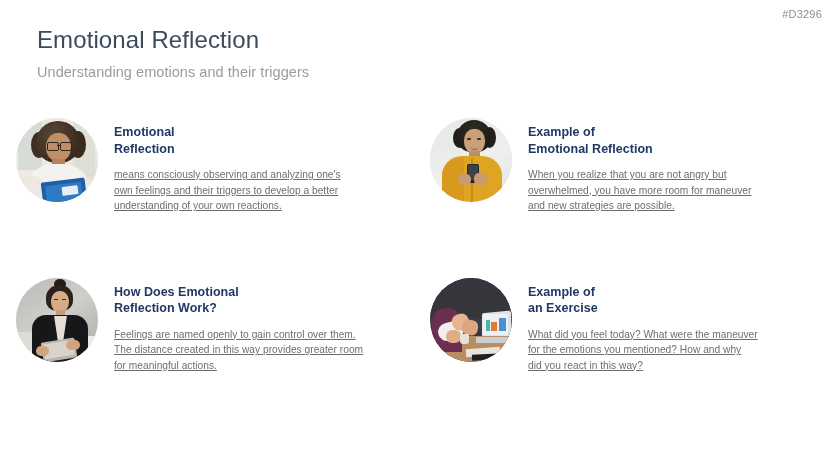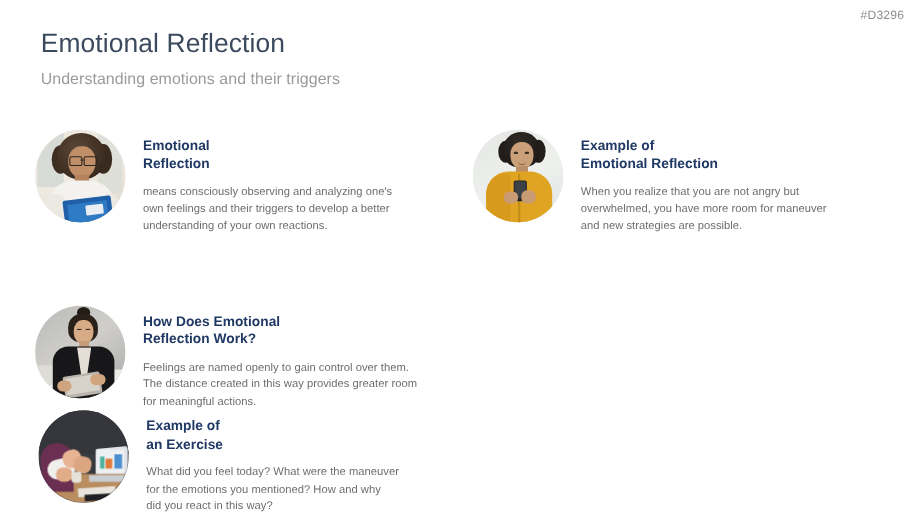--- a/index.html
+++ b/index.html
@@ -54,28 +54,28 @@
   .cards {
     position: absolute;
     left: 0;
     top: 118px;
     width: 836px;
   }
   .card-row {
     display: flex;
     width: 836px;
   }
-  .card-row + .card-row { margin-top: 64px; flex-direction: column; }
+  .card-row + .card-row { margin-top: 64px; }
 
   .card {
     display: flex;
     align-items: flex-start;
     box-sizing: border-box;
   }
-  .card.col-left  { width: 395px; padding-left: 32px; }
+  .card.col-left  { width: 395px; padding-left: 16px; }
   .card.col-right { width: 441px; padding-left: 35px; }
 
   .card-media {
     width: 82px;
     height: 84px;
     border-radius: 50%;
     overflow: hidden;
     flex: 0 0 82px;
     position: relative;
     background: #e6e6e6;
@@ -95,20 +95,21 @@
     white-space: pre-line;
   }
   .card-text {
     font-size: 10.2px;
     font-weight: 400;
     color: #6e6e6e;
     line-height: 1.52;
     margin: 10px 0 0 0;
     letter-spacing: 0.02px;
     white-space: pre-line;
+    text-decoration: underline;
   }
 
   
   .ph { position: absolute; inset: 0; }
 
   
   .p1-bg   { position:absolute; inset:0; background:linear-gradient(160deg,#e9e3d8 0%,#f3efe7 38%,#ded6c7 100%); }
   .p1-win  { position:absolute; left:2px; top:2px; width:24px; height:50px; background:#cfd6d2; opacity:.75; }
   .p1-win2 { position:absolute; right:3px; top:0px; width:22px; height:58px; background:#d9ddd6; opacity:.8; }
   .p1-hair { position:absolute; left:20px; top:3px; width:44px; height:42px; border-radius:50% 50% 46% 46%;

